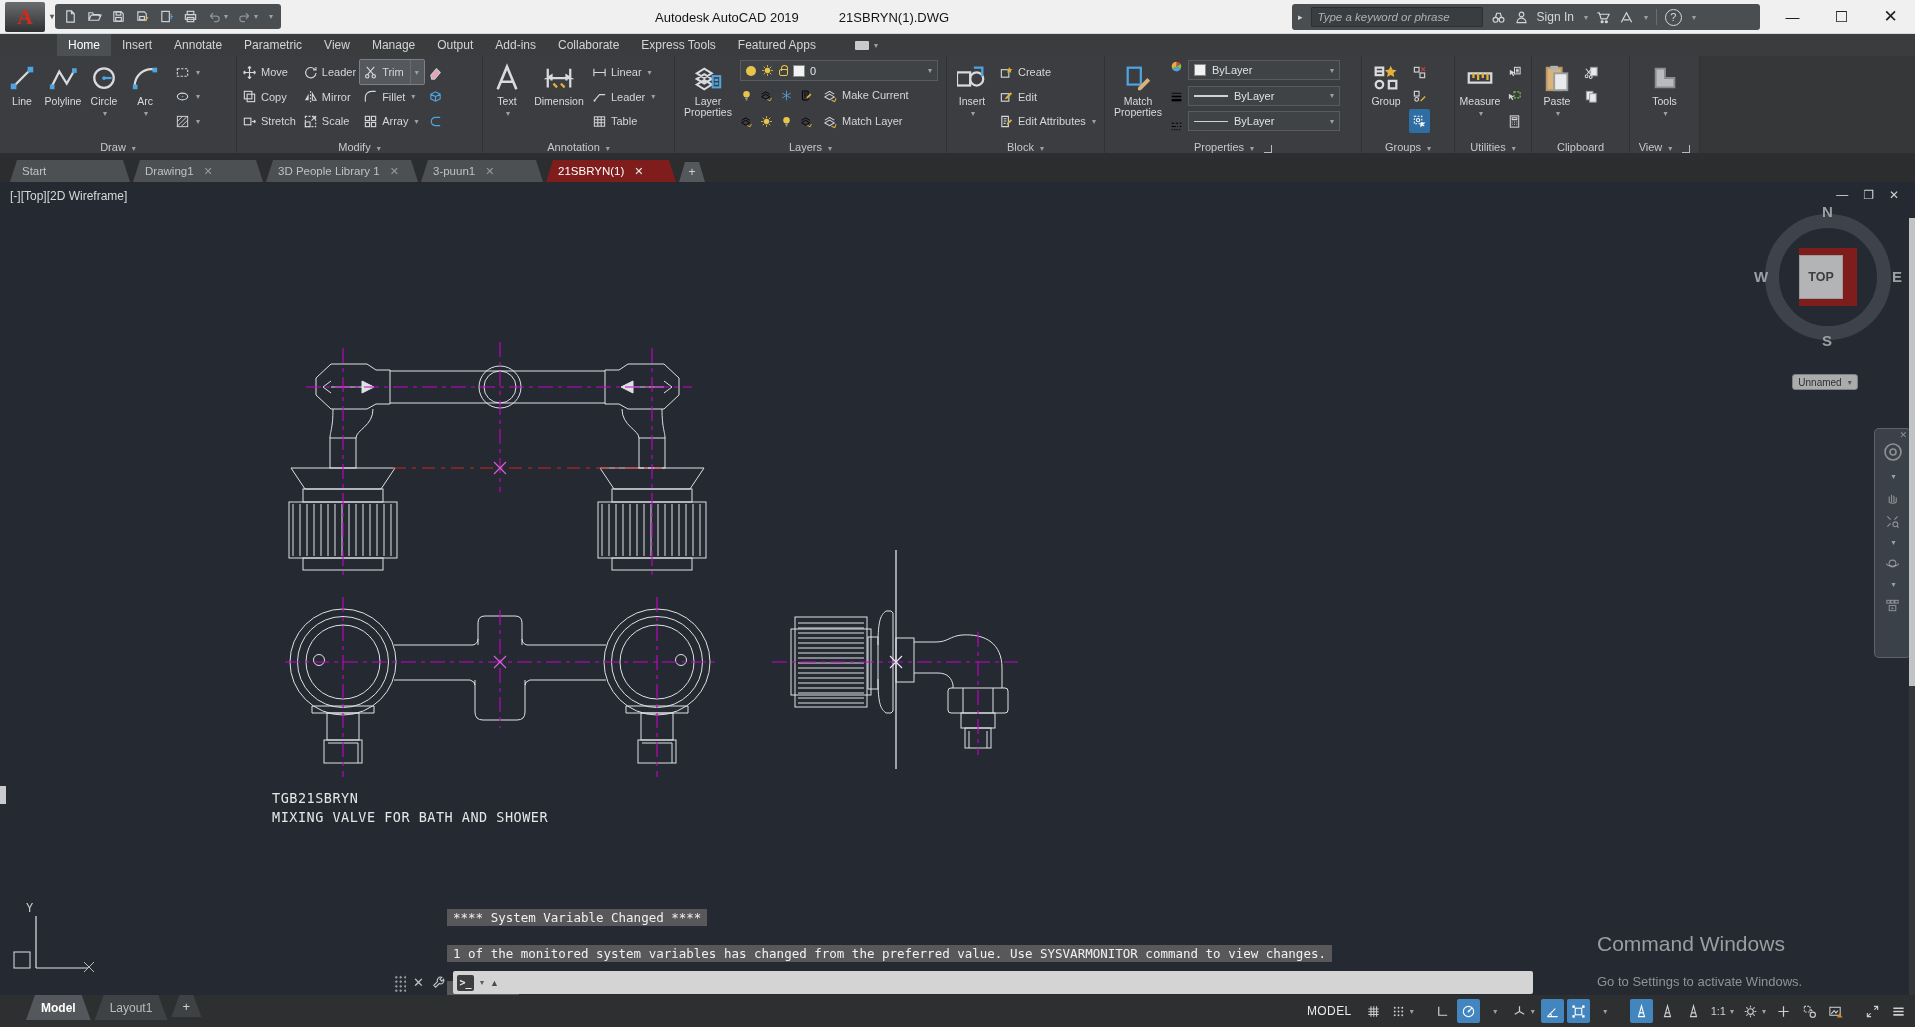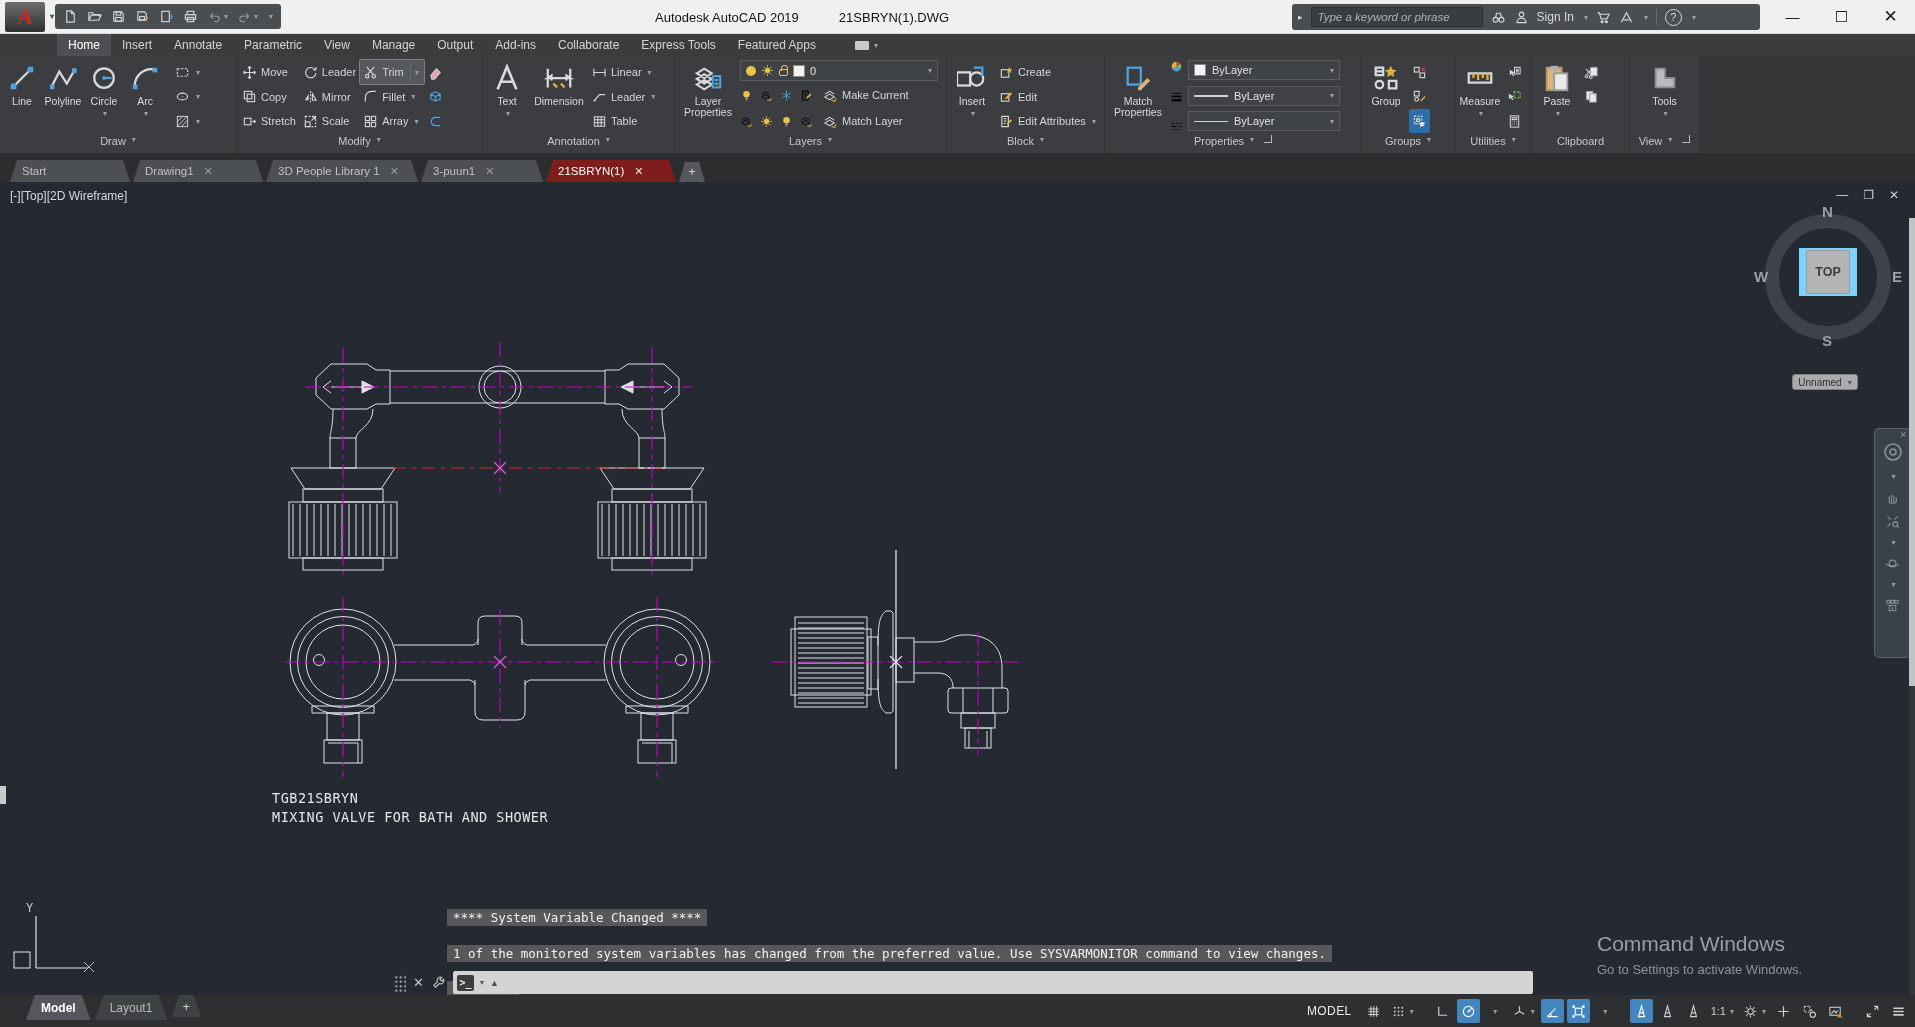--- a/index.html
+++ b/index.html
@@ -24,21 +24,21 @@
 .winbtn{width:49px;height:33px;display:flex;align-items:center;justify-content:center;color:#222;font-size:14px}
 
 .ribbontabs{height:22px;background:#3a3c3e;display:flex;align-items:stretch;padding-left:57px;font-size:12px;color:#d2d4d6}
 .rtab{padding:0 11px;display:flex;align-items:center;white-space:nowrap}
 .rtab.active{background:#4d5053;color:#fff}
 .rtab-toggle{margin-left:28px;display:flex;align-items:center;gap:3px;color:#c8cacc}
 
 .ribbon{height:102px;background:#3b3d40;display:flex;border-bottom:5px solid #2c2e30}
 .panel{border-right:1px solid #303234;display:flex;flex-direction:column}
 .pc{flex:1;display:flex;align-items:stretch;padding:2px 2px 0 2px;gap:1px}
-.plabel{height:18px;display:flex;align-items:flex-start;justify-content:center;gap:4px;font-size:11px;color:#c6c8ca}
+.plabel{height:18px;display:flex;align-items:flex-end;justify-content:center;gap:4px;font-size:11px;color:#c6c8ca}
 .bigbtn{width:40px;display:flex;flex-direction:column;align-items:center;justify-content:flex-start;padding-top:5px;gap:3px;font-size:10.5px;line-height:1.08;color:#d8dadc;text-align:center}
 .minicol{display:flex;flex-direction:column;justify-content:space-between;padding:2px 0}
 .mini{display:flex;align-items:center;gap:4px;height:24px;font-size:11px;color:#d4d6d8;padding:0 3px;white-space:nowrap}
 .mini.sel{background:#55585c;outline:1px solid #7d8184;border-radius:1px}
 .splitdd{border-left:1px solid #6a6d70;align-self:stretch;display:flex;align-items:center;padding:0 2px;margin-left:2px}
 .ldrop{width:198px;height:21px;background:#404346;border:1px solid #595c5f;display:flex;align-items:center;gap:5px;padding:0 5px;font-size:11px;color:#e4e6e8}
 .ldrop .grow{flex:1}
 .pdrop{width:152px;height:20px;background:#404346;border:1px solid #595c5f;display:flex;align-items:center;gap:6px;padding:0 5px;font-size:11px;color:#dfe1e3;margin-bottom:2px}
 .pdrop .grow{flex:1}
 .sw-white{width:12px;height:12px;background:#f2f2f2;border:1px solid #888}
@@ -57,21 +57,21 @@
 .dtab-add{height:20px;width:26px;background:#55585b;color:#cfd1d3;display:flex;align-items:center;justify-content:center;clip-path:polygon(6px 0,calc(100% - 6px) 0,100% 100%,0 100%);font-size:12px}
 
 .vp{position:relative;height:813px;background:#252a32;overflow:hidden}
 .vp-label{position:absolute;left:10px;top:7px;font-size:12px;color:#d6d8da}
 .vp-ctrl{position:absolute;right:16px;top:6px;display:flex;gap:15px;color:#cfd1d3;font-size:12px}
 .drawing{position:absolute;left:0;top:0}
 
 .vcube{position:absolute;left:1756px;top:22px;width:145px;height:160px}
 .vc-ring{position:absolute;left:9px;top:10px;width:126px;height:126px;border:14px solid #3e434b;border-radius:50%}
 .vc-l{position:absolute;font:bold 15px "Liberation Sans",sans-serif;color:#9aa0a6}
-.vc-face{position:absolute;left:43px;top:44px;width:58px;height:48px;background:#7dd3fc;display:flex;align-items:center;justify-content:center}
+.vc-face{position:absolute;left:43px;top:44px;width:58px;height:58px;background:#7f1d1d;display:flex;align-items:center;justify-content:flex-start}
 .vc-face-in{width:44px;height:44px;border:1px solid #999b9d;background:#b2b4b6;display:flex;align-items:center;justify-content:center;font:bold 12.5px "Liberation Sans",sans-serif;color:#3b3d3f}
 .namedview{position:absolute;left:1792px;top:192px;width:66px;height:16px;background:#a9abad;border:1px solid #7e8082;border-radius:3px;display:flex;align-items:center;justify-content:center;gap:4px;font-size:10px;color:#2f3133}
 .namedview .dd{color:#55585a}
 
 .navbar{position:absolute;left:1874px;top:246px;width:37px;height:230px;background:rgba(125,130,136,.26);border:1px solid rgba(160,165,170,.35);border-radius:5px;display:flex;flex-direction:column;align-items:center;padding:12px 0 6px;gap:9px;color:rgba(205,210,215,.55)}
 .navbar .nx{position:absolute;right:3px;top:1px;font-size:9px}
 .vscroll{position:absolute;right:0;top:36px;width:6px;height:777px;background:#33363a}
 .vscroll .thumb{width:6px;height:468px;background:#c1c3c5}
 .lsliver{position:absolute;left:0;top:604px;width:6px;height:18px;background:#c8cacc}
 
@@ -81,21 +81,21 @@
 .grip{width:13px;height:18px;background-image:radial-gradient(#9fa2a5 1px,transparent 1.3px);background-size:4.5px 4.5px;background-position:1px 1px}
 .cmd-x{color:#c2c4c6;font-size:13px;line-height:1}
 .cmdinput{width:1080px;height:23px;background:#d4d4d4;border-radius:2px;display:flex;align-items:center;gap:6px;padding:0 8px 0 4px}
 .prompt-ico{width:17px;height:16px;background:#3b3d3f;border-radius:2px;color:#e8e8e8;font:bold 10px "DejaVu Sans Mono",monospace;display:flex;align-items:center;justify-content:center}
 .prompt-dd{font-size:8px;color:#55585a}
 .cmdinput input{flex:1;border:none;outline:none;background:transparent;font:12.5px "DejaVu Sans Mono",monospace;color:#333}
 .cmdinput input::placeholder{font-style:italic;color:#6f7274}
 .cmd-up{font-size:9px;color:#4a4c4e}
 .watermark{position:absolute;left:1597px;top:750px;color:#9b9ea1}
 .watermark .w1{font-size:21px;font-weight:400}
-.watermark .w2{font-size:13px;color:#8f9295;margin-top:6px}
+.watermark .w2{font-size:13px;color:#8f9295;margin-top:18px}
 
 .statusbar{height:32px;background:#2d2f31;display:flex;align-items:center;position:relative}
 .ltabs{display:flex;align-items:flex-start;height:100%;padding-left:26px;gap:4px;padding-top:0}
 .ltab{height:25px;padding:0 15px;display:flex;align-items:center;font-size:12px;background:#3f4245;color:#b9bbbd;clip-path:polygon(9px 0,calc(100% - 9px) 0,100% 100%,0 100%)}
 .ltab.active{background:#54575b;color:#fff;font-weight:bold}
 .ltab-add{height:22px;width:30px;background:#3f4245;color:#cfd1d3;clip-path:polygon(8px 0,calc(100% - 8px) 0,100% 100%,0 100%);display:flex;align-items:center;justify-content:center;font-size:13px}
 .sbtns{position:absolute;right:5px;top:0;height:32px;display:flex;align-items:center;gap:3px;color:#ccd0d3}
 .sbtn{height:24px;min-width:23px;padding:0 3px;display:flex;align-items:center;justify-content:center;gap:2px;border-radius:2px;font-size:11px}
 .sbtn.on{background:#4285bf;color:#fff}
 .ssep{width:8px}

